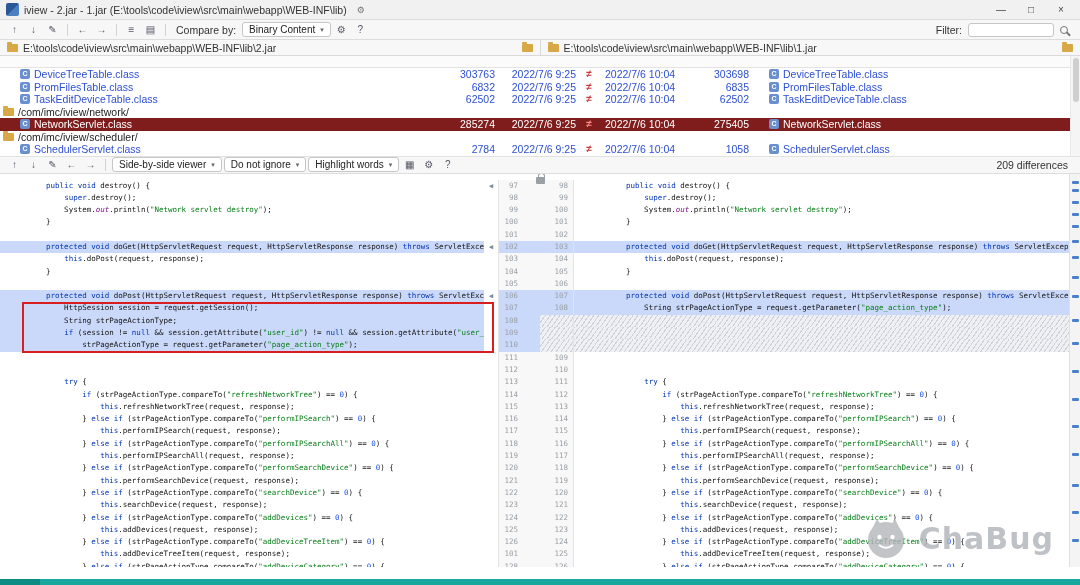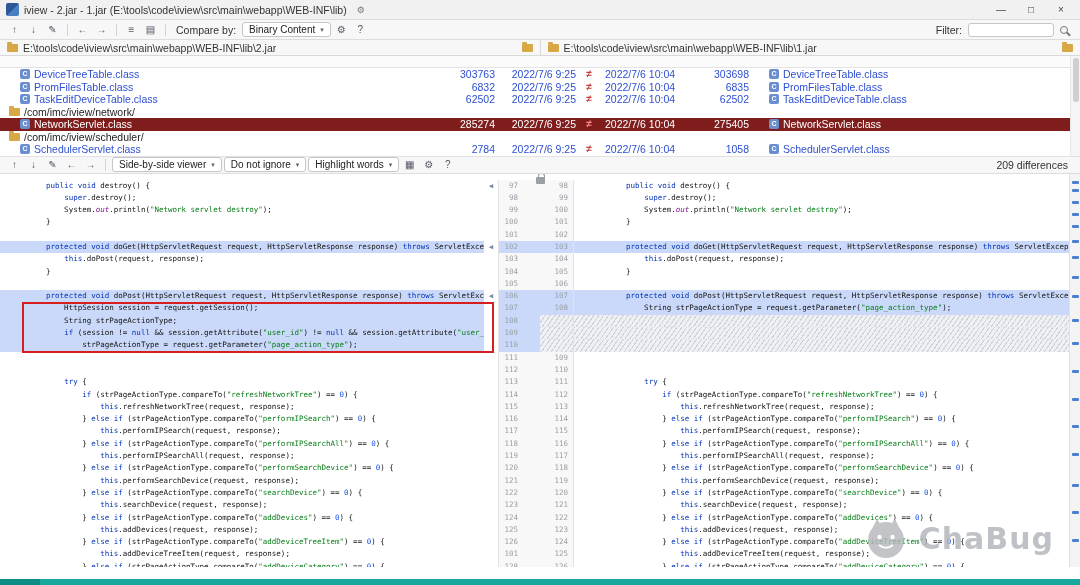--- a/index.html
+++ b/index.html
@@ -42,21 +42,21 @@
 
   
   .filetable { position:relative; background:#fff; }
   .thead, .trow { display:grid; grid-template-columns:400px 105px 75px 18px 95px 70px 1fr; }
   .thead { height:12px; line-height:12px; font-size:10px; color:#555; background:#fbfbfb; border-bottom:1px solid #e3e3e3; }
   .thead > div { padding:0 8px; white-space:nowrap; overflow:hidden;margin-top:19px; }
   .thead .sort { font-size:6px; color:#888; margin-left:3px; }
   .trow { height:12.5px; line-height:12.5px; font-size:10.5px; }
   .trow > div { overflow:hidden; white-space:nowrap; }
   .c-name  { padding-left:20px; display:flex; align-items:center; gap:4px; color:#2e4fd2; }
-  .trow.dir .c-name { padding-left:9px; color:#222; }
+  .trow.dir .c-name { padding-left:3px; color:#222; }
   .c-size  { text-align:right; padding-right:10px; color:#2e4fd2; }
   .c-date  { text-align:right; padding-right:4px; color:#2e4fd2; }
   .c-sym   { text-align:center; color:#c43b3b; font-weight:bold; font-size:10px; }
   .c-date2 { padding-left:7px; color:#2e4fd2; }
   .c-size2 { text-align:right; padding-right:14px; color:#2e4fd2; }
   .c-name2 { padding-left:6px; display:flex; align-items:center; gap:4px; color:#2e4fd2; }
   .trow.sel { background:#7f1d1d; }
   .trow.sel > div { color:#fff; }
   .trow.sel .c-sym { color:#ff8a8a; }
   .vscroll { position:absolute; right:0; top:0; width:10px; height:100%; background:#f5f5f5; border-left:1px solid #e8e8e8; }

